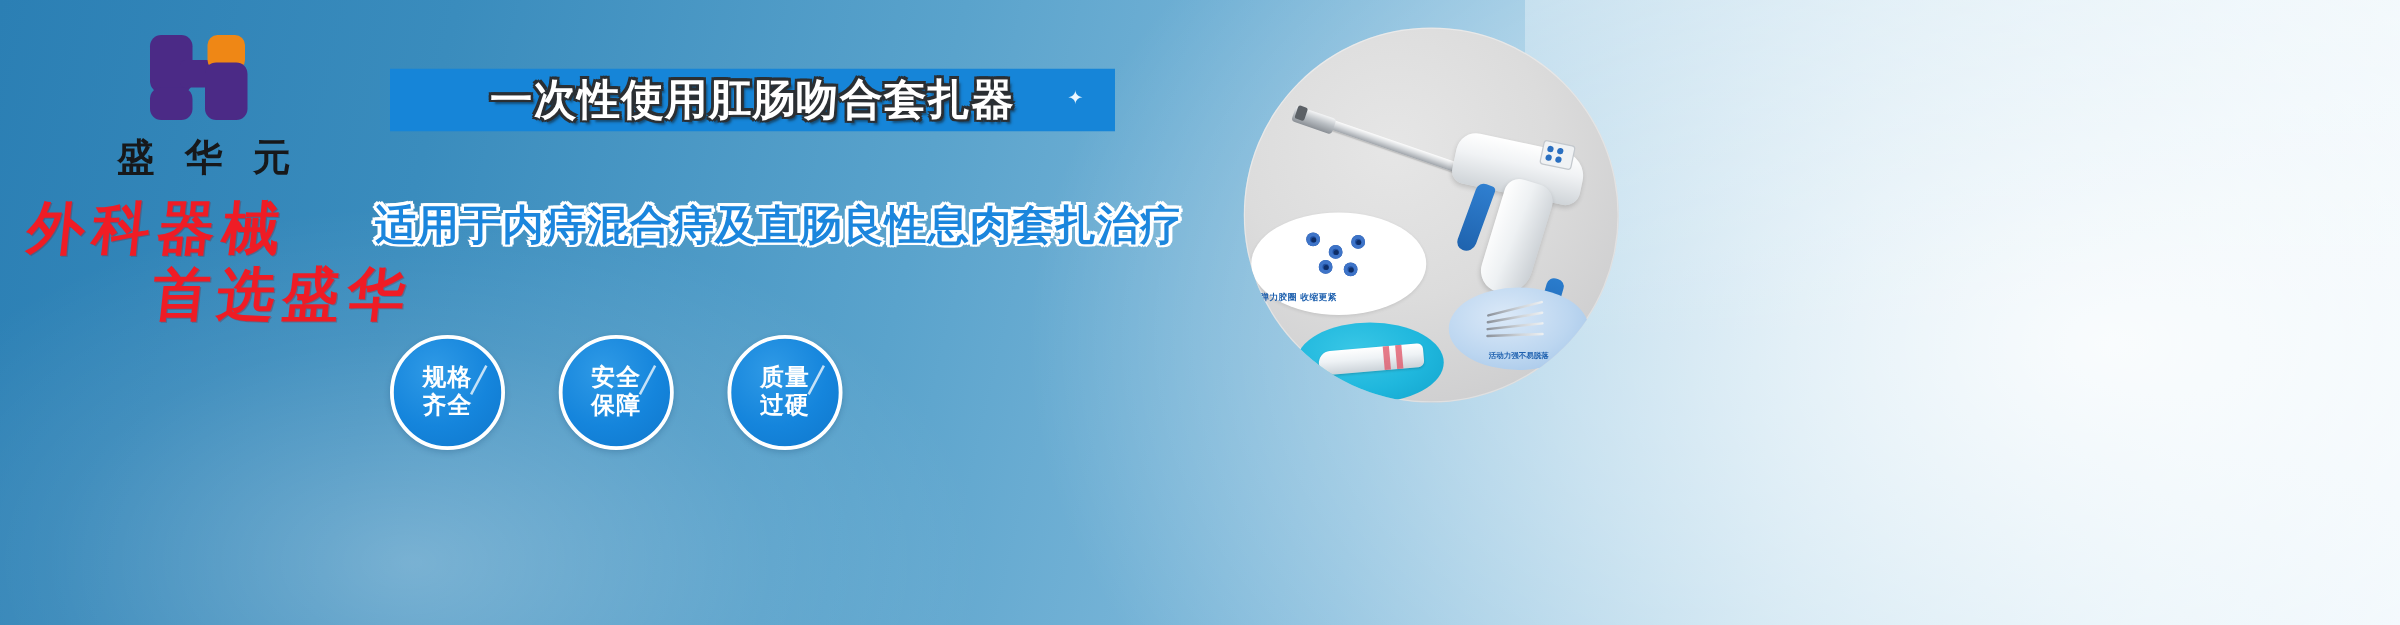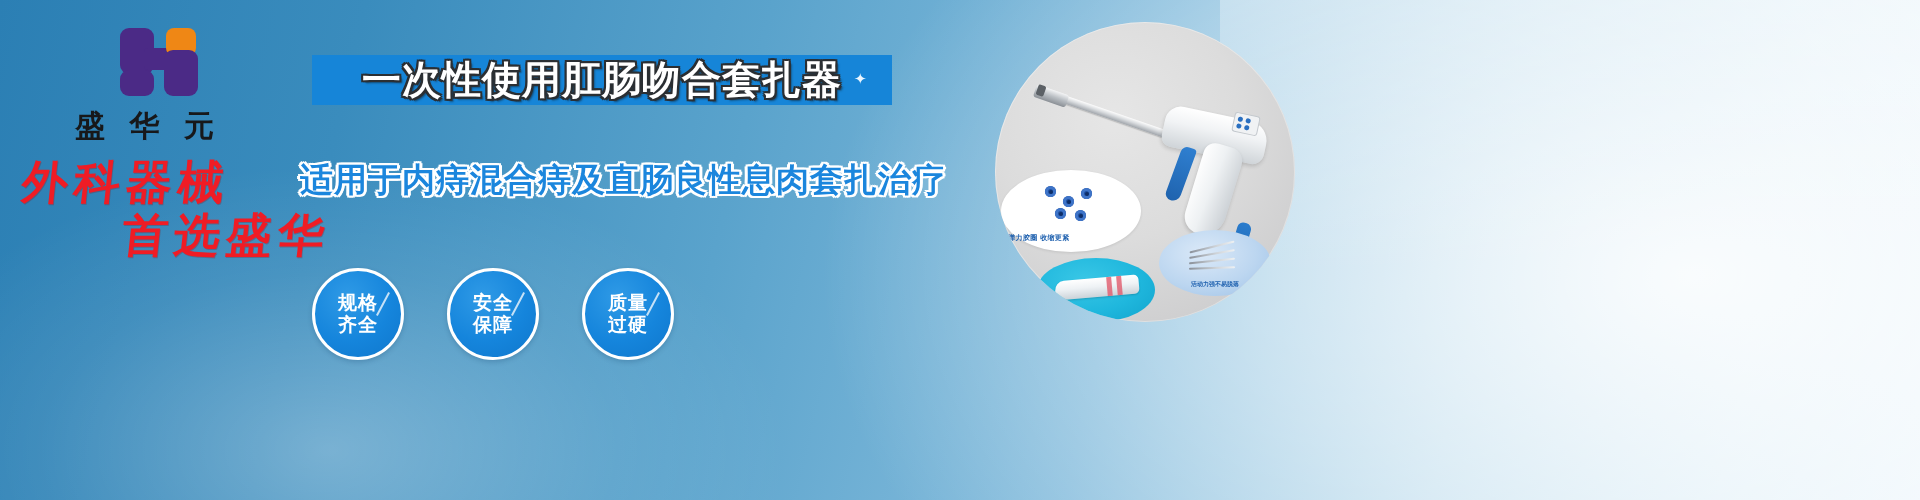--- a/index.html
+++ b/index.html
@@ -31,21 +31,21 @@
     width: 700px; height: 500px;
     background: linear-gradient(180deg, rgba(255,255,255,0.35) 0%, rgba(255,255,255,0.0) 55%);
     pointer-events: none;
   }
 
   
   .logo-wrap {
     position: absolute;
     left: 68px; top: 26px;
     width: 190px;
-    text-align: left;
+    text-align: center;
   }
   .logo-mark {
     position: relative;
     width: 86px; height: 74px;
     margin: 0 auto;
   }
   .lb { position: absolute; border-radius: 9px; }
   .lb-a { left: 0;   top: 2px;  width: 34px; height: 46px; background: #4b2a86; border-radius: 9px 9px 9px 9px; }
   .lb-b { left: 24px; top: 22px; width: 44px; height: 22px; background: #4b2a86; border-radius: 4px; }
   .lb-c { left: 46px; top: 2px;  width: 30px; height: 28px; background: #ef8715; border-radius: 8px; }
@@ -79,21 +79,21 @@
   .title-bar {
     position: absolute;
     left: 312px; top: 55px;
     width: 580px; height: 50px;
     background: #1685d8;
     display: flex;
     align-items: center;
     justify-content: center;
   }
   .title-text {
-    font-size: 39px;
+    font-size: 34px;
     font-weight: 700;
     color: #ffffff;
     letter-spacing: 1px;
     white-space: nowrap;
     font-family: "DejaVu Sans", "Liberation Sans", sans-serif;
     text-shadow:
       -2px 0 0 #2b2f33, 2px 0 0 #2b2f33, 0 -2px 0 #2b2f33, 0 2px 0 #2b2f33,
       -2px -2px 0 #2b2f33, 2px -2px 0 #2b2f33, -2px 2px 0 #2b2f33, 2px 2px 0 #2b2f33,
       3px 3px 2px rgba(20,25,30,0.55);
   }
@@ -139,21 +139,21 @@
     box-shadow: 0 2px 5px rgba(10,50,90,0.22);
     display: flex;
     flex-direction: column;
     align-items: center;
     justify-content: center;
     color: #ffffff;
     font-size: 19px;
     font-weight: 700;
     line-height: 1.18;
     letter-spacing: 1px;
-    font-family: Liberation Serif, serif;
+    font-family: Liberation Mono, monospace;
   }
   .circle .slash {
     position: absolute;
     right: 17px; top: 20px;
     width: 2px; height: 26px;
     background: rgba(255,255,255,0.75);
     transform: rotate(28deg);
   }
   .circle span { display: block; }
 

